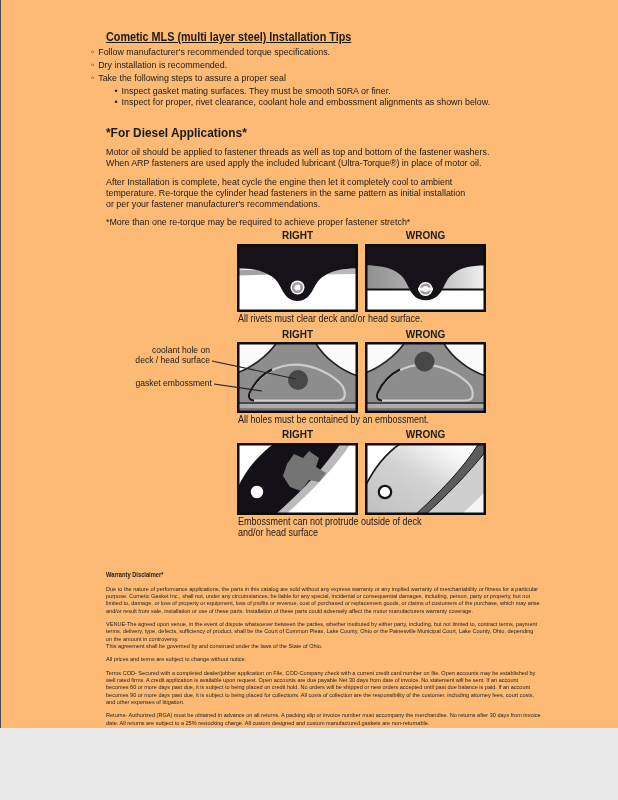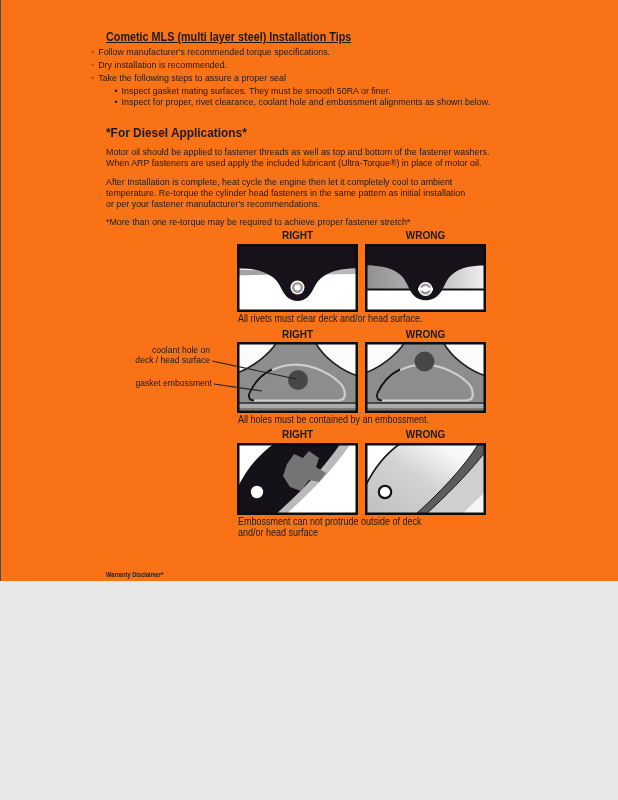--- a/index.html
+++ b/index.html
@@ -1,16 +1,16 @@
 <!DOCTYPE html>
 <html><head>
 <meta charset="utf-8">
 <style>
   html,body { margin:0; padding:0; background:#e8e8e8; }
-  .page { position:relative; width:618px; height:581px; background:#f97316;
+  .page { position:relative; width:618px; height:728px; background:#fdba74;
           font-family:"Liberation Sans", sans-serif; color:#1a1a1a; overflow:hidden; }
   .edge-line { position:absolute; left:0; top:0; width:1px; height:800px; background:#4a4a4a; }
 
   .title { position:absolute; left:106px; top:20px; font-size:13.5px; font-weight:bold;
            text-decoration:underline; white-space:nowrap;
            transform:scaleX(0.80); transform-origin:0 0; }
 
   .tips { position:absolute; left:91px; top:45px; font-size:9.9px;
           transform:scaleX(0.90); transform-origin:0 0; width:520px; }
   .tip { display:flex; line-height:13.2px; }

